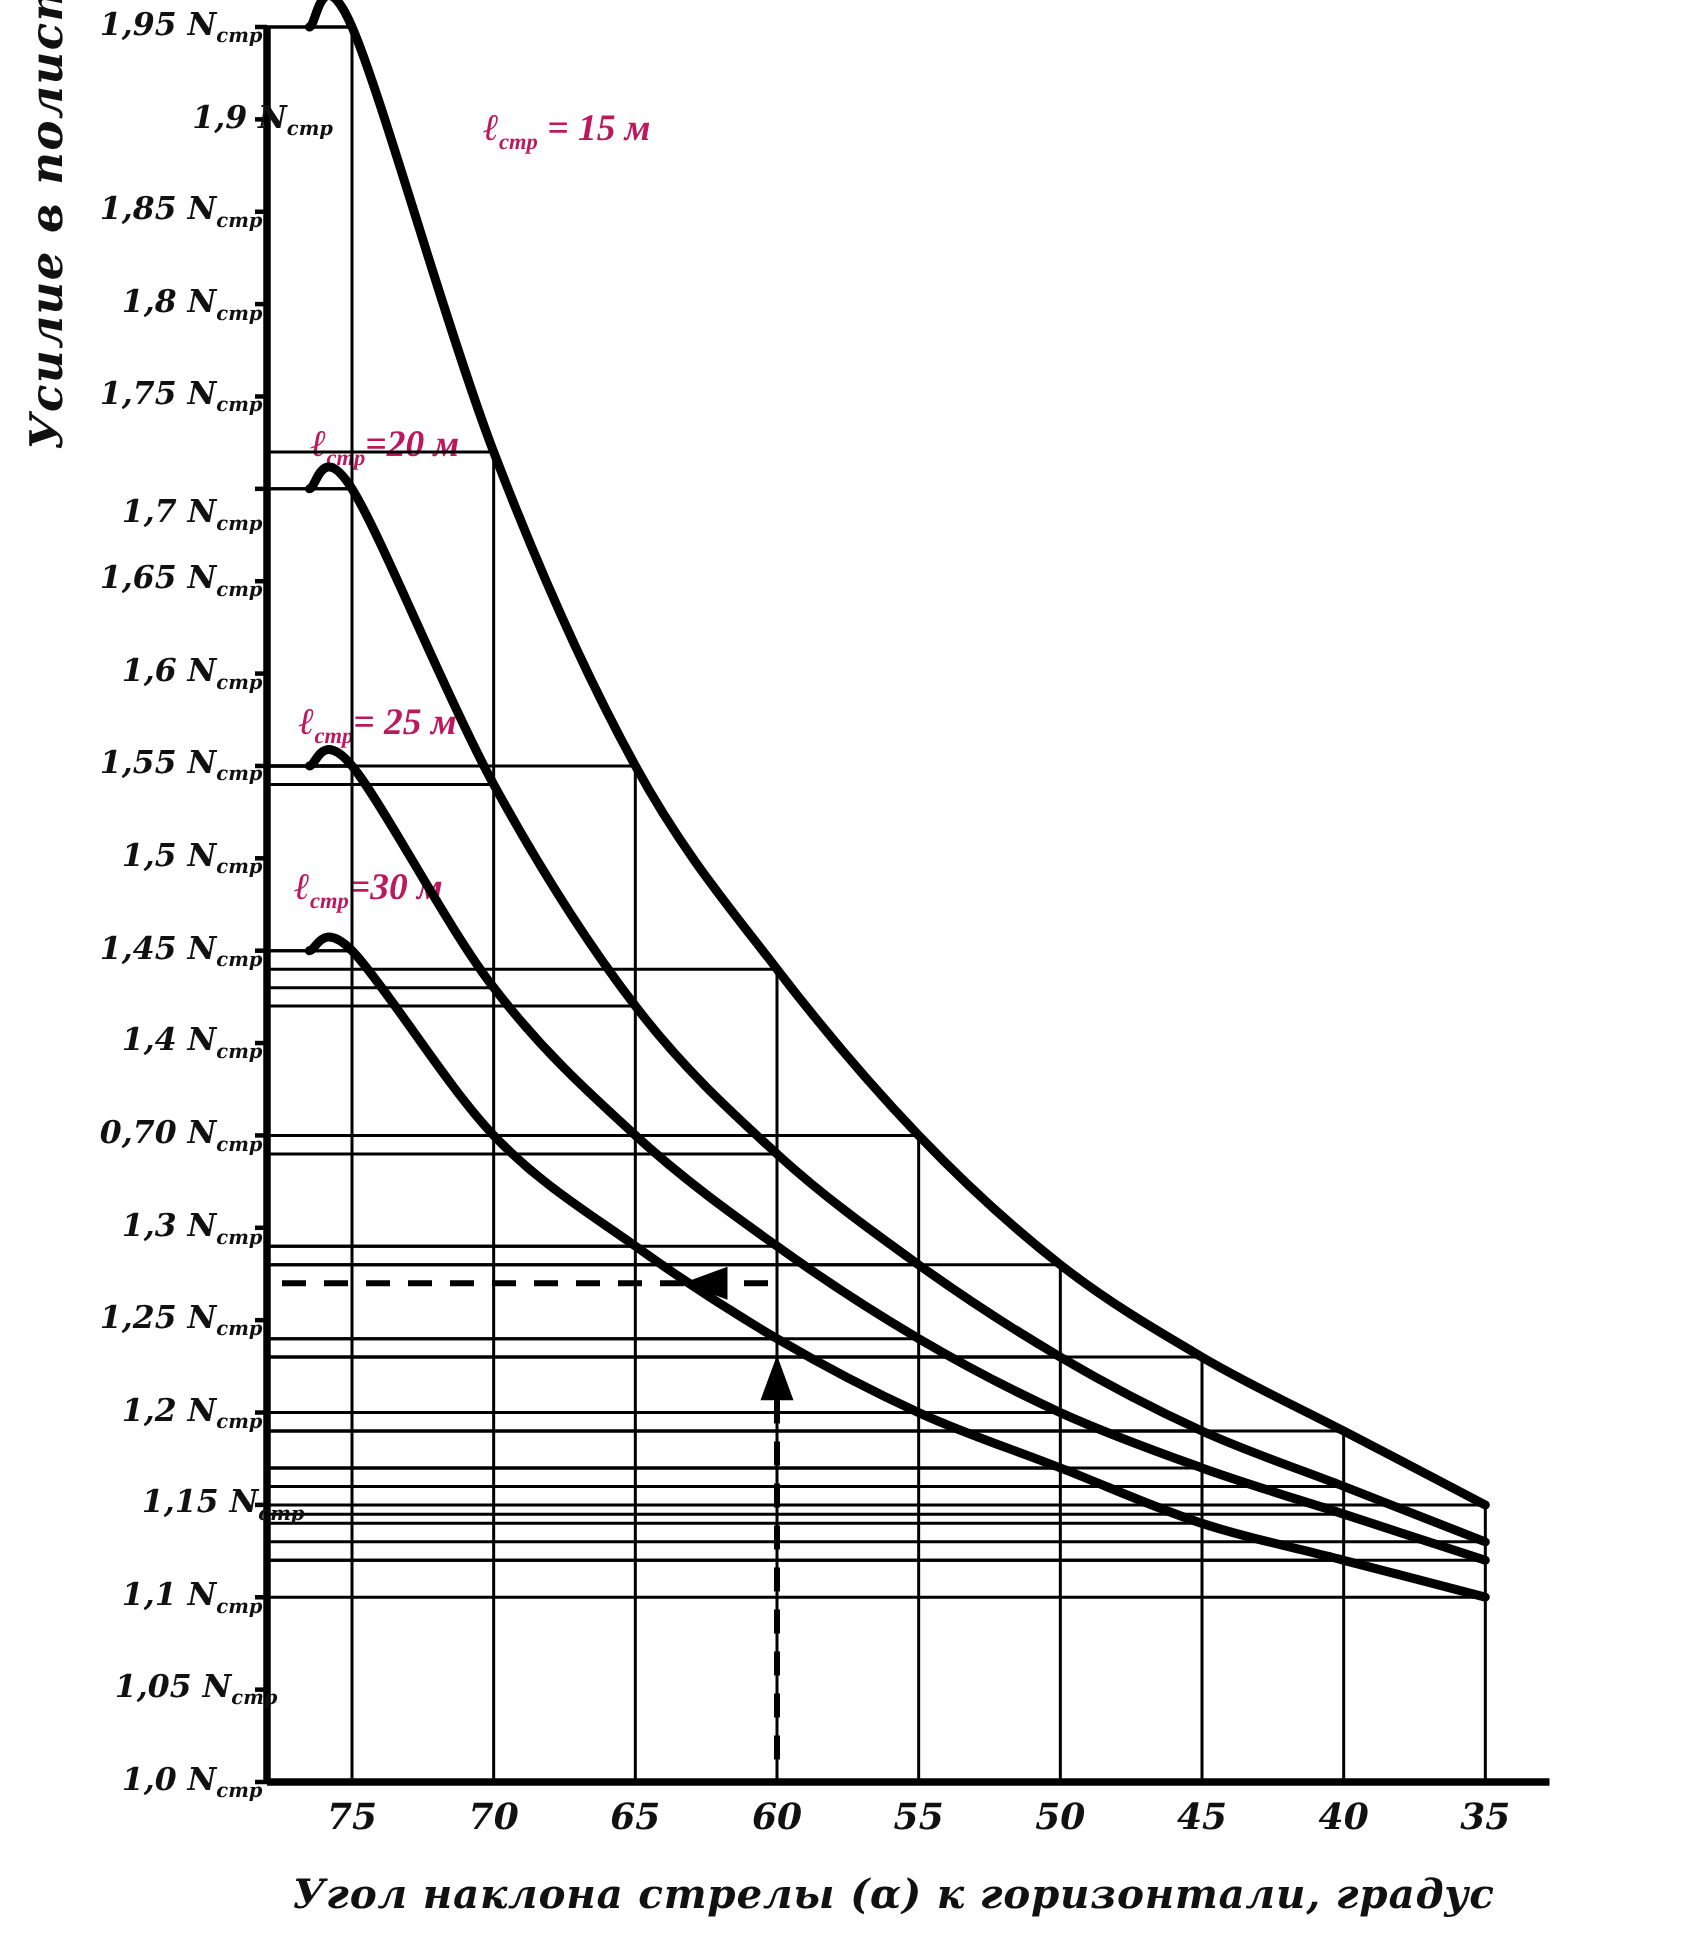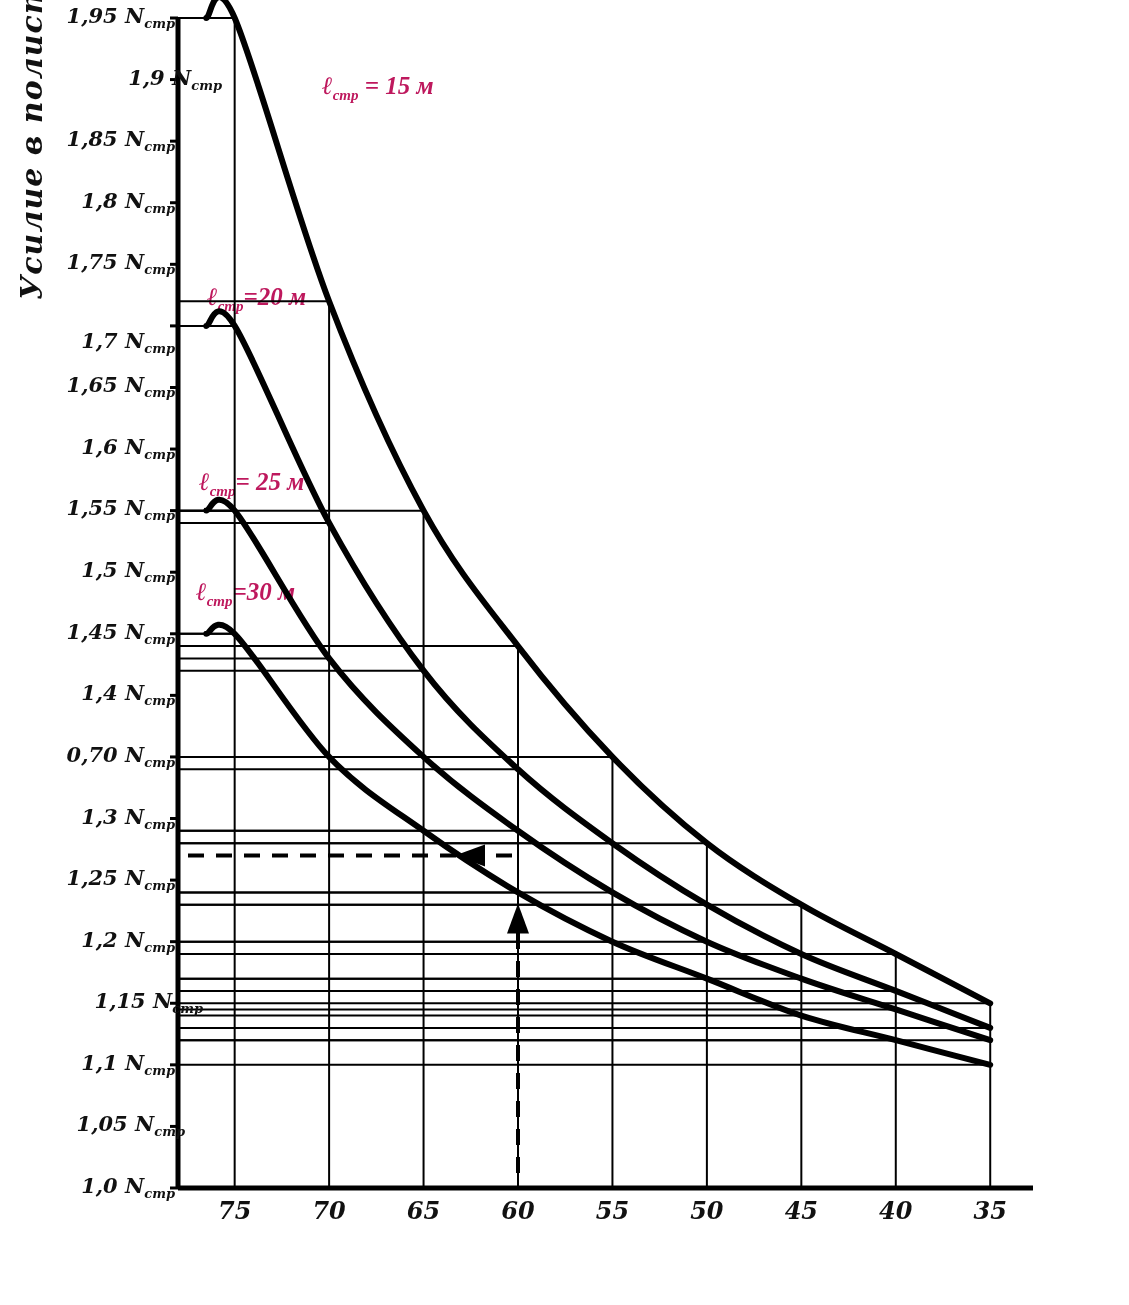--- a/index.html
+++ b/index.html
@@ -88,20 +88,21 @@
     font-size: 15px;
   }
 </style>
 </head>
 <body>
 
 <div id="chart-root">
 
   <div class="ylabel-text">Усилие в полиспасте Nп, тс</div>
 
+  <div class="xlabel-text">Угол наклона стрелы (α) к горизонтали, градус</div>
 
   <div class="curve-label" style="left:322px; top:72px;">
     <span>ℓ</span><sub>стр</sub><span> = 15 м</span>
   </div>
   <div class="curve-label" style="left:207px; top:283px;">
     <span>ℓ</span><sub>стр</sub><span>=20 м</span>
   </div>
   <div class="curve-label" style="left:199px; top:468px;">
     <span>ℓ</span><sub>стр</sub><span>= 25 м</span>
   </div>

